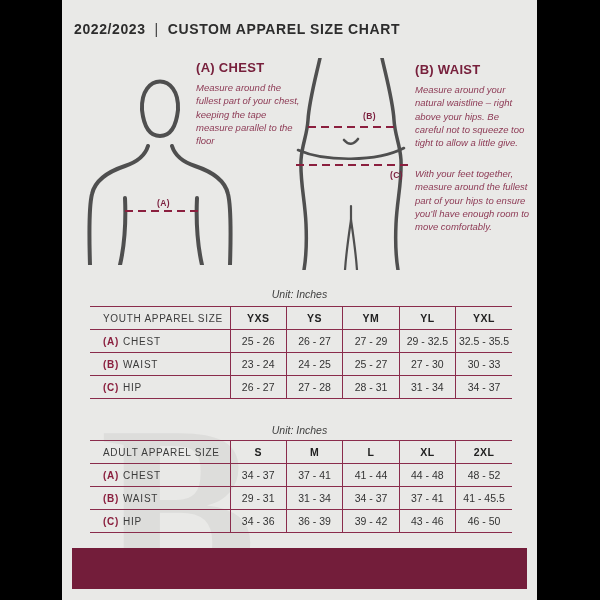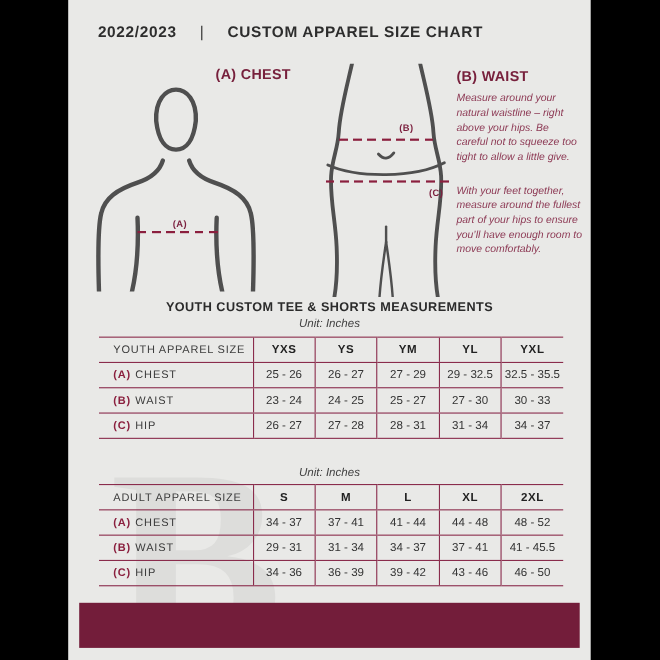--- a/index.html
+++ b/index.html
@@ -8,21 +8,21 @@
     background:#000; font-family:"Liberation Sans", sans-serif;
   }
   .page {
     position:absolute; left:62px; top:0; width:475px; height:600px;
     background:#e9e9e7; overflow:hidden;
   }
 
   
   .header { position:absolute; left:0; top:14px; width:100%; height:34px; }
   .header-title {
-    position:absolute; left:27px; top:7px; display:flex; gap:21px; align-items:flex-start;
+    position:absolute; left:12px; top:7px; display:flex; gap:9px; align-items:flex-start;
     font-weight:bold; font-size:14px; letter-spacing:0.6px; color:#2d2d2d; white-space:nowrap;
   }
   .header-title .divider { font-weight:normal; color:#3a3a3a; }
   .brand { position:absolute; right:26px; top:3px; display:flex; align-items:center; gap:9px; }
   .brand-name { font-weight:bold; font-size:11px; letter-spacing:4.5px; color:#2d2d2d; }
   .logo-svg { display:block; }
 
   
   .watermark {
     position:absolute; left:38px; top:392px; z-index:0;
@@ -117,30 +117,30 @@
       <path d="M61,162 C64,182 66,198 67,212" stroke-width="2.2"></path>
     </g>
   </svg>
   <span class="dlabel" style="left:301px; top:111px;">(B)</span>
   <div class="dash" style="left:246px; top:126px; width:90px;"></div>
   <div class="dash" style="left:234px; top:164px; width:114px;"></div>
   <span class="dlabel" style="left:328px; top:170px;">(C)</span>
 
   <div class="measure-block" style="left:134px; top:60px; width:106px;">
     <h3>(A) CHEST</h3>
+    <p>Measure around the fullest part of your chest, keeping the tape measure parallel to the floor</p>
   </div>
   <div class="measure-block" style="left:353px; top:62px; width:114px;">
     <h3>(B) WAIST</h3>
     <p>Measure around your natural waistline – right above your hips. Be careful not to squeeze too tight to allow a little give.</p>
   </div>
   <div class="measure-block" style="left:353px; top:167px; width:118px;">
     <p>With your feet together, measure around the fullest part of your hips to ensure you’ll have enough room to move comfortably.</p>
   </div>
 
-  <div class="section-title" style="top:274px;">YOUTH CUSTOM TEE &amp; SHORTS MEASUREMENTS</div>
   <div class="section-unit" style="top:288px;">Unit: Inches</div>
   <table class="size-table" style="top:306px;">
     <colgroup>
         <col style="width:140px">
         <col>
         <col>
         <col>
         <col>
         <col>
       </colgroup>

